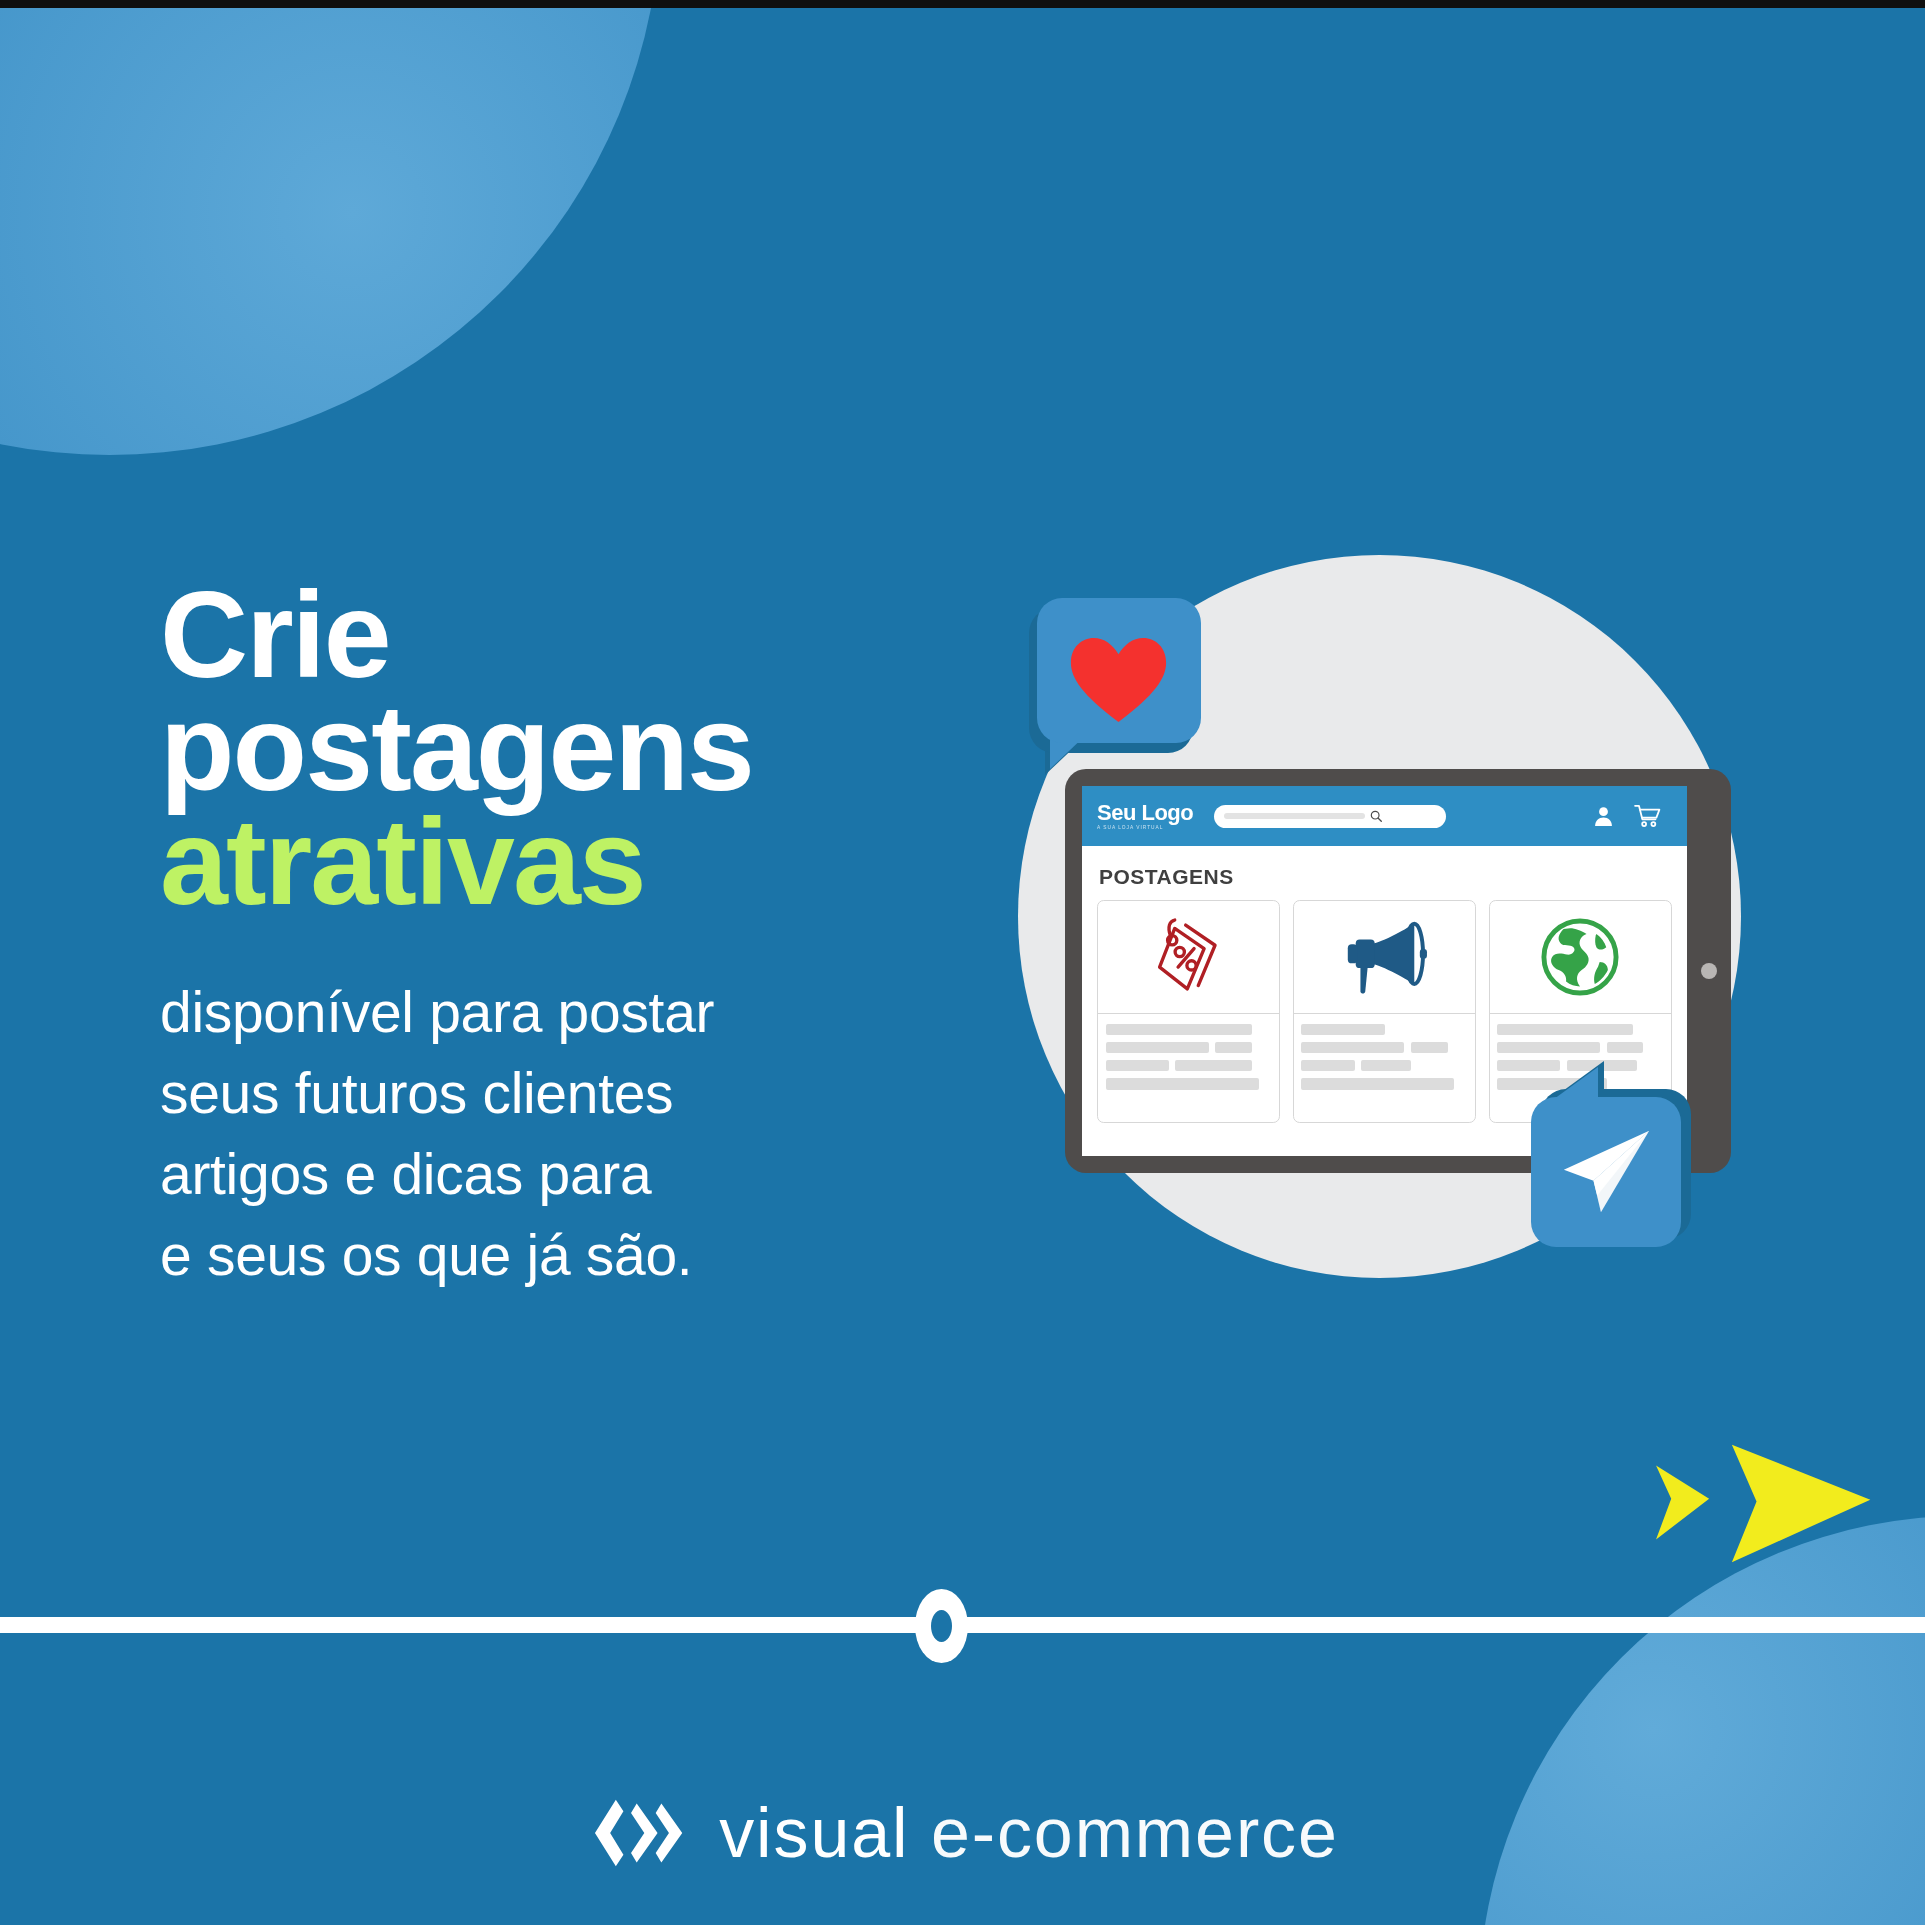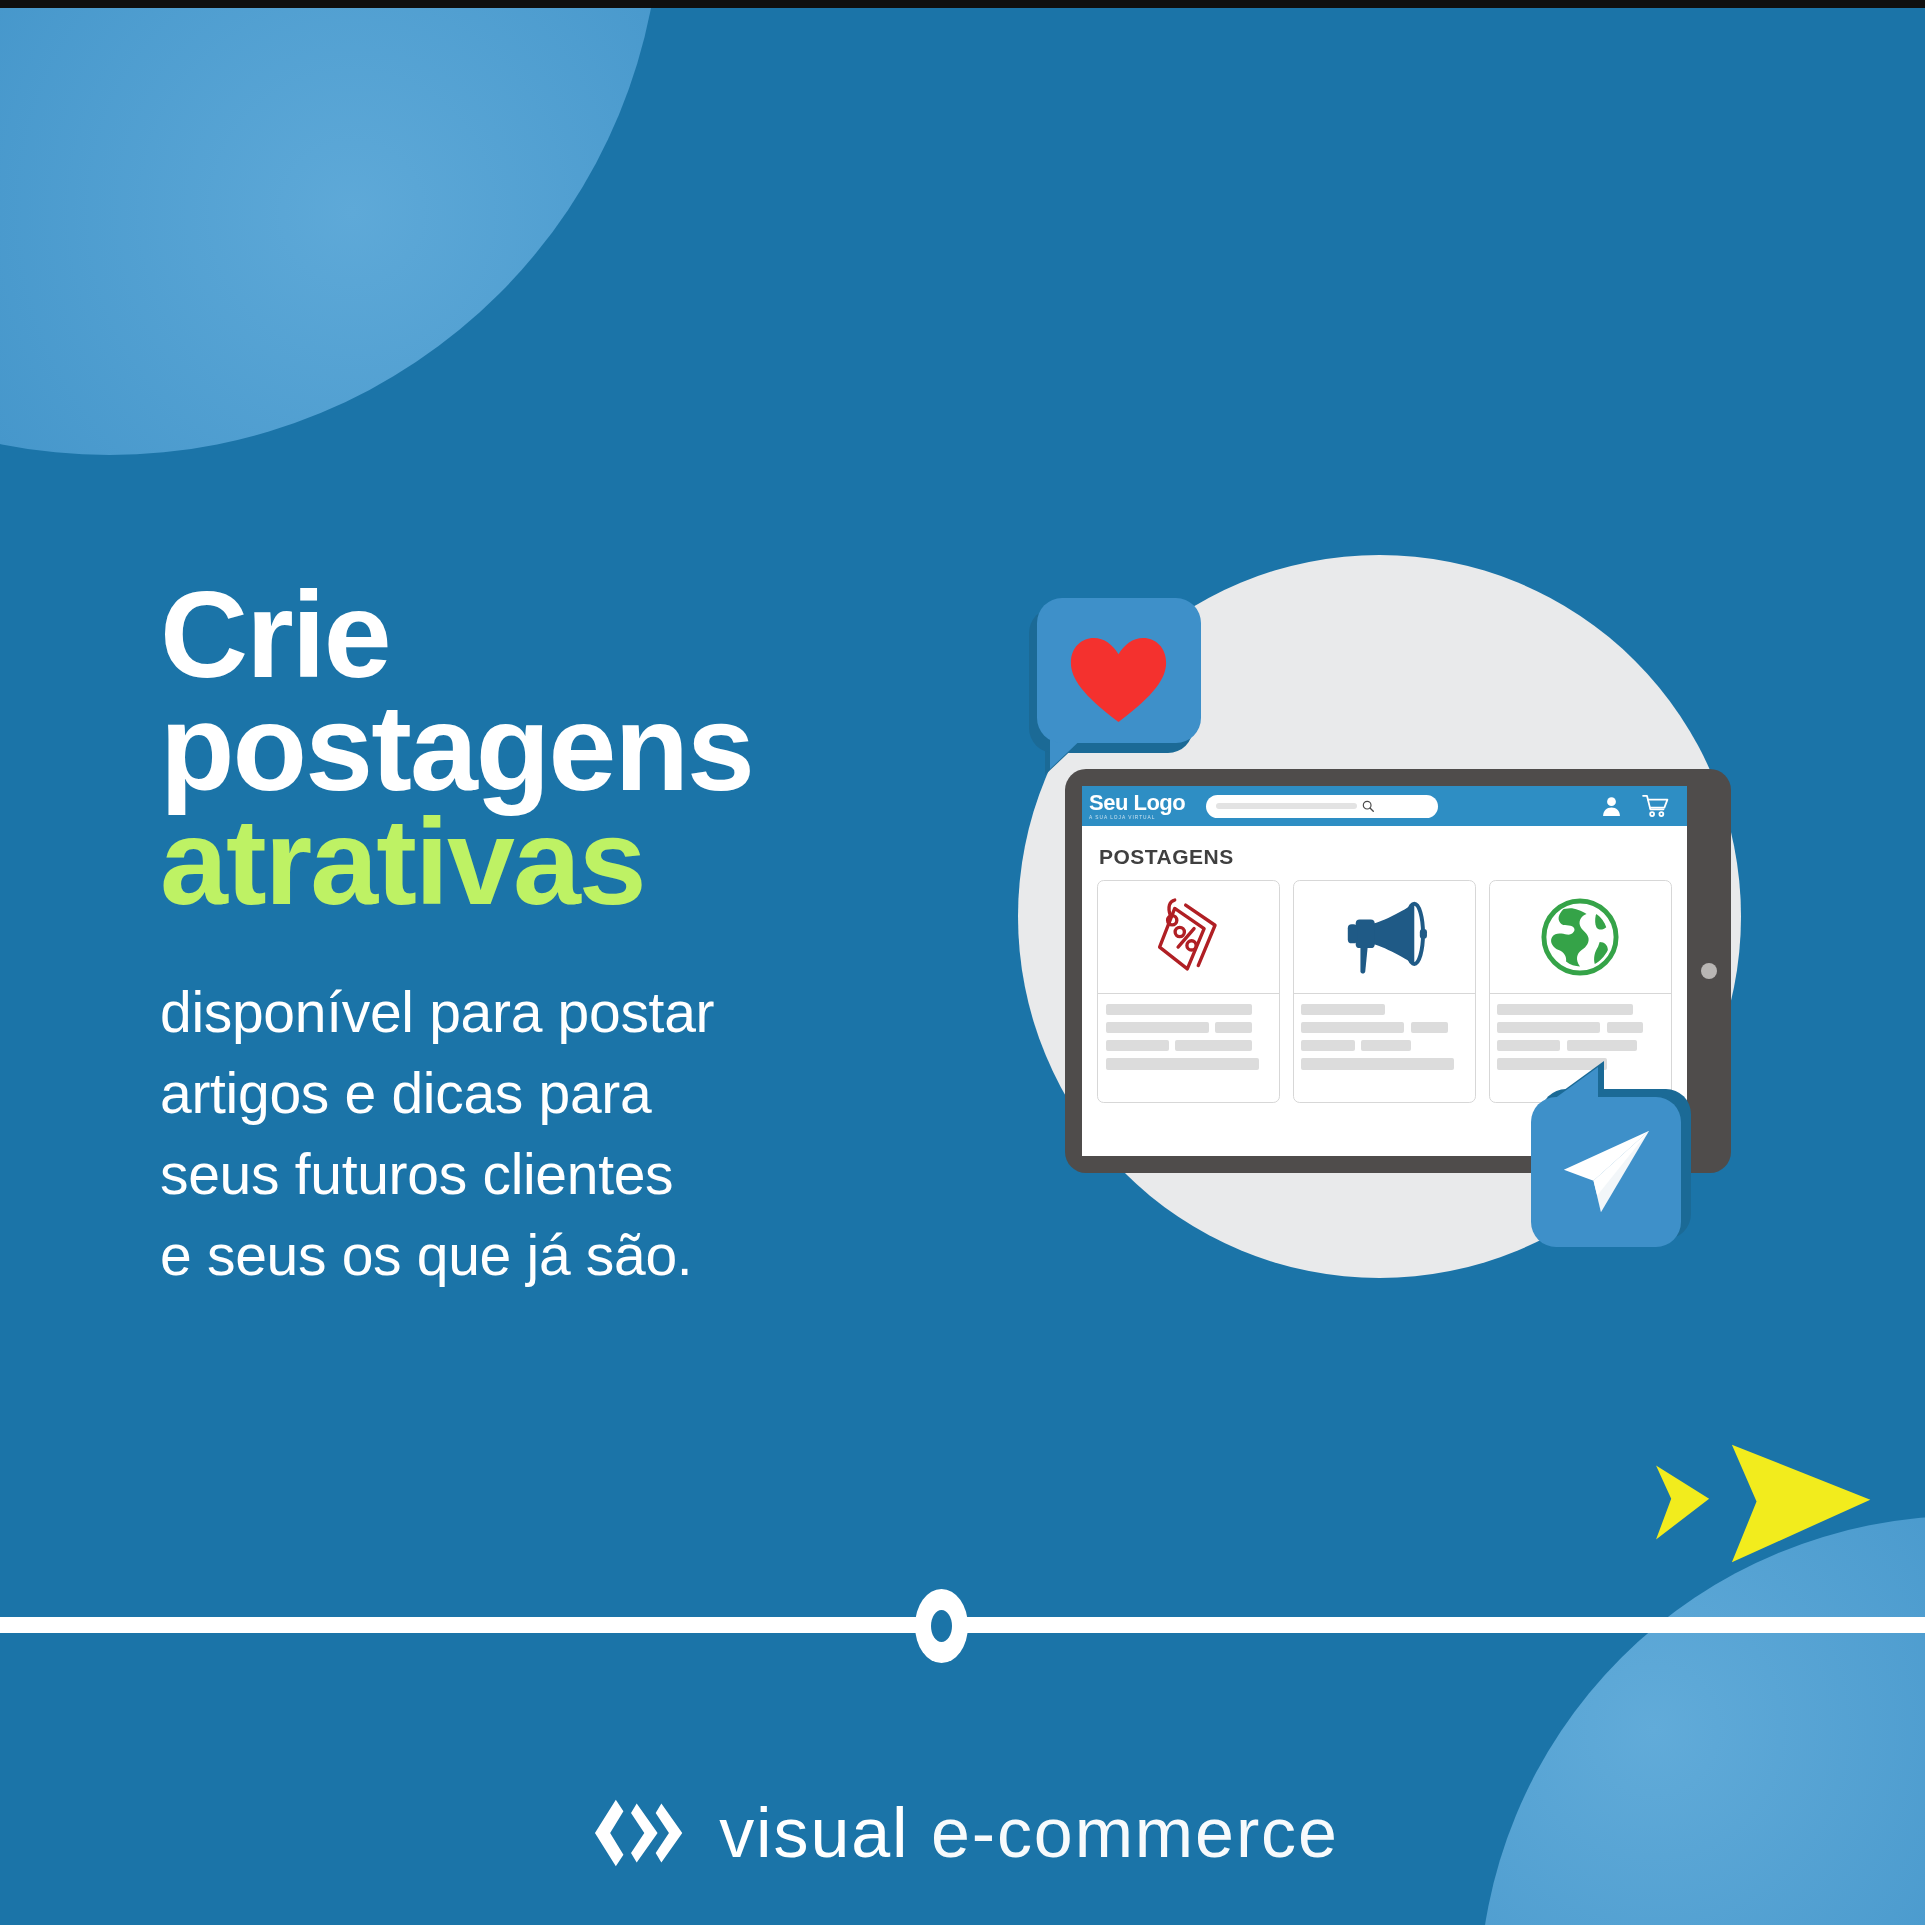--- a/index.html
+++ b/index.html
@@ -152,25 +152,25 @@
     position: absolute;
     right: 14.3px;
     top: 50%;
     transform: translateY(-50%);
     width: 16px;
     height: 16px;
     border-radius: 50%;
     background: #b9b6b4;
   }
   .site-header {
-    height: 40px;
+    height: 60px;
     background: #2e8ec4;
     display: flex;
     align-items: center;
-    padding: 0 7px;
+    padding: 0 15px;
     box-sizing: border-box;
   }
   .site-logo {
     color: #ffffff;
     font-size: 22px;
     font-weight: 700;
     letter-spacing: -0.5px;
     line-height: 1;
     white-space: nowrap;
   }
@@ -358,22 +358,22 @@
   <div class="bg-circle-br"></div>
 
   <div class="text-col">
     <h1 class="headline">
       <span class="hl-line">Crie</span>
       <span class="hl-line">postagens</span>
       <span class="hl-accent">atrativas</span>
     </h1>
     <p class="body-copy">
       <span class="bc-line">disponível para postar</span>
+      <span class="bc-line">seus futuros clientes</span>
       <span class="bc-line">artigos e dicas para</span>
-      <span class="bc-line">seus futuros clientes</span>
       <span class="bc-line">e seus os que já são.</span>
     </p>
   </div>
 
   <div class="illustration">
 
     <div class="grey-disc"></div>
 
     <div class="bubble-heart">
       <div class="bub-tail-shadow"></div>

